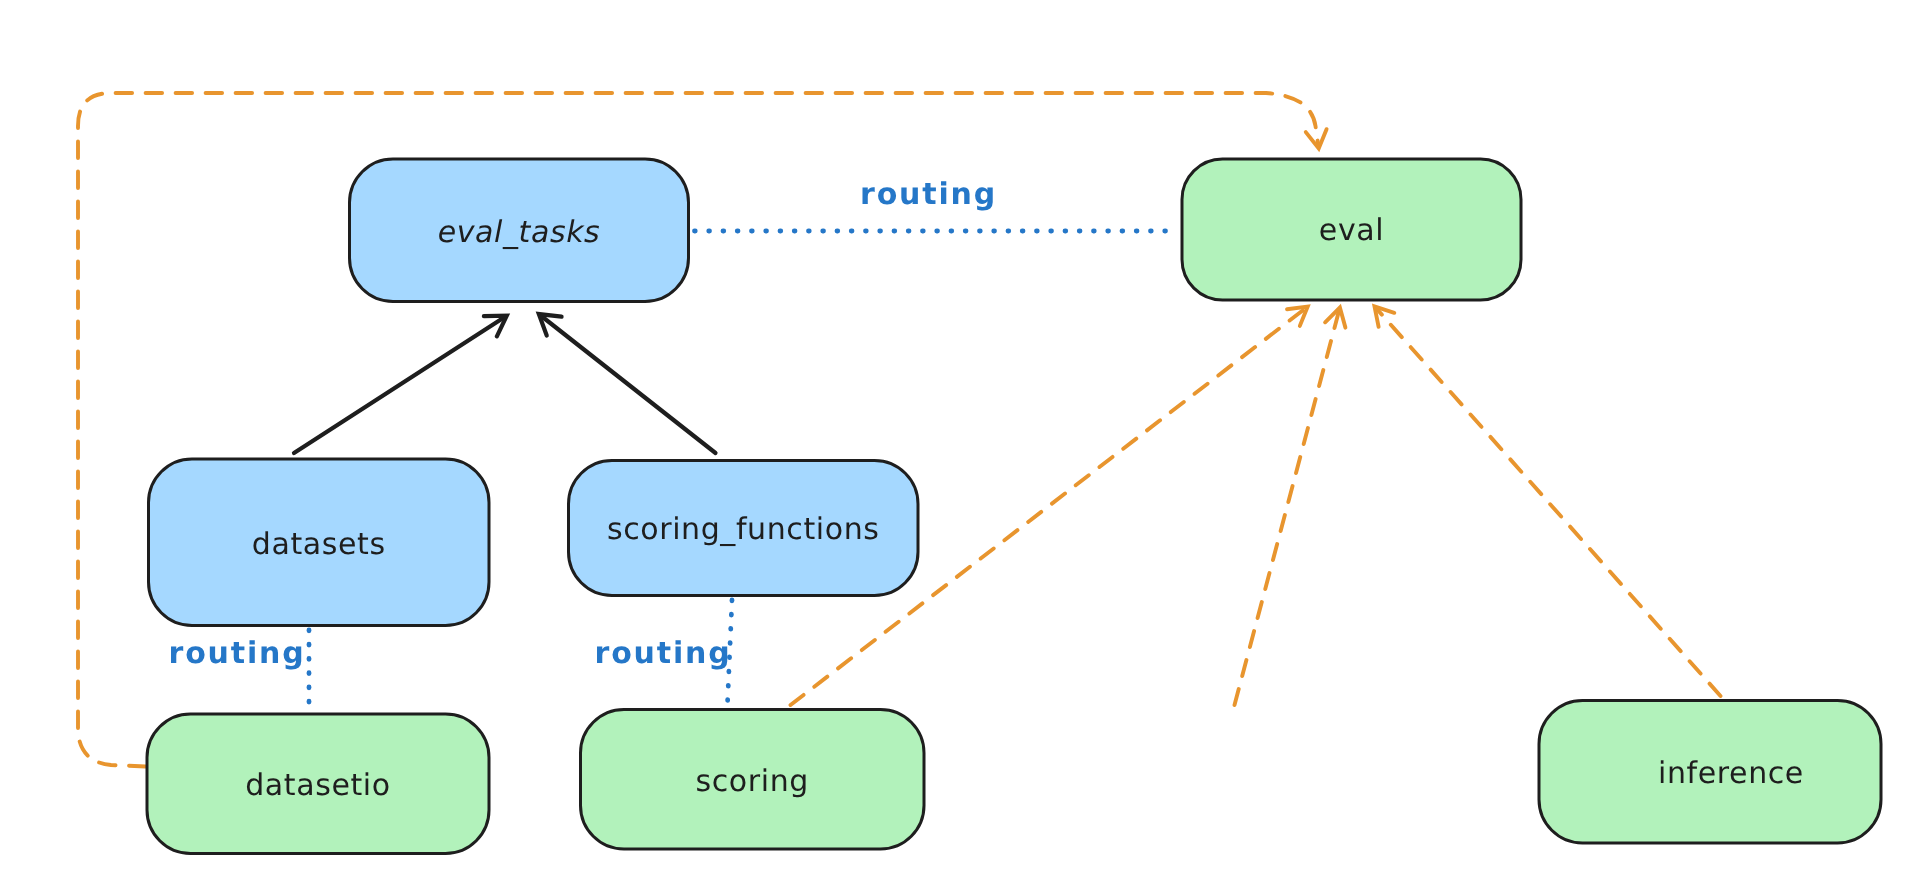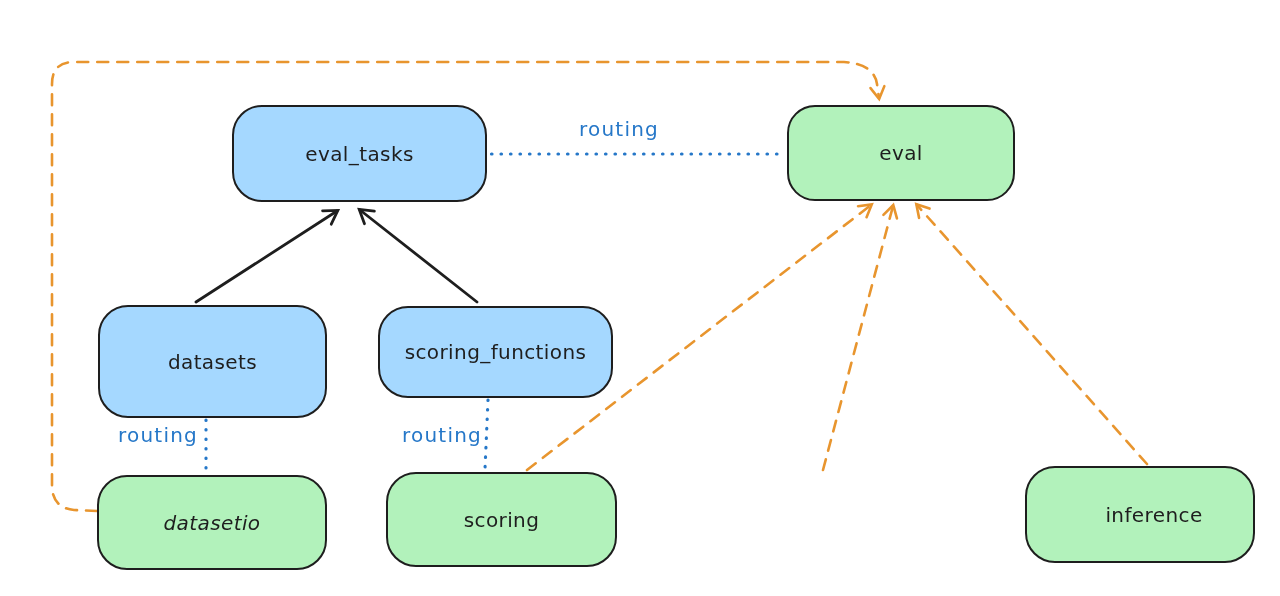--- a/index.html
+++ b/index.html
@@ -32,34 +32,34 @@
     justify-content: center;
     font-size: 20px;
     font-weight: 500;
     color: #1e1e1e;
     letter-spacing: 0.4px;
     white-space: nowrap;
   }
   .node.blue  { background: #a5d8ff; }
   .node.green { background: #b2f2bb; }
 
-  .n-eval-tasks        { left: 232px; top: 105px; width: 255px; height: 97px; }
+  .n-eval-tasks        { left: 232px; top: 105px; width: 228px; height: 97px; font-style: italic; }
   .n-eval              { left: 787px; top: 105px; width: 228px; height: 96px; border-radius: 28px; }
   .n-datasets          { left:  98px; top: 305px; width: 229px; height: 113px; }
   .n-scoring-functions { left: 378px; top: 306px; width: 235px; height: 92px; }
-  .n-datasetio         { left:  97px; top: 475px; width: 230px; height: 95px; font-style: italic; }
+  .n-datasetio         { left:  97px; top: 475px; width: 230px; height: 95px; }
   .n-scoring           { left: 386px; top: 472px; width: 231px; height: 95px; }
   .n-agents            { left: 710px; top: 472px; width: 232px; height: 95px; }
   .n-inference         { left: 1025px; top: 466px; width: 230px; height: 97px; padding-left: 28px; }
 
   .edge-label {
     position: absolute;
     color: #2577c8;
     font-size: 20px;
-    font-weight: normal;
+    font-weight: bold;
     letter-spacing: 1.2px;
     text-align: center;
     white-space: nowrap;
   }
   .l-routing-top  { left: 559px; top: 117px; width: 120px; }
   .l-routing-left { left:  98px; top: 423px; width: 120px; }
   .l-routing-mid  { left: 382px; top: 423px; width: 120px; }
 </style>
 </head>
 <body>

